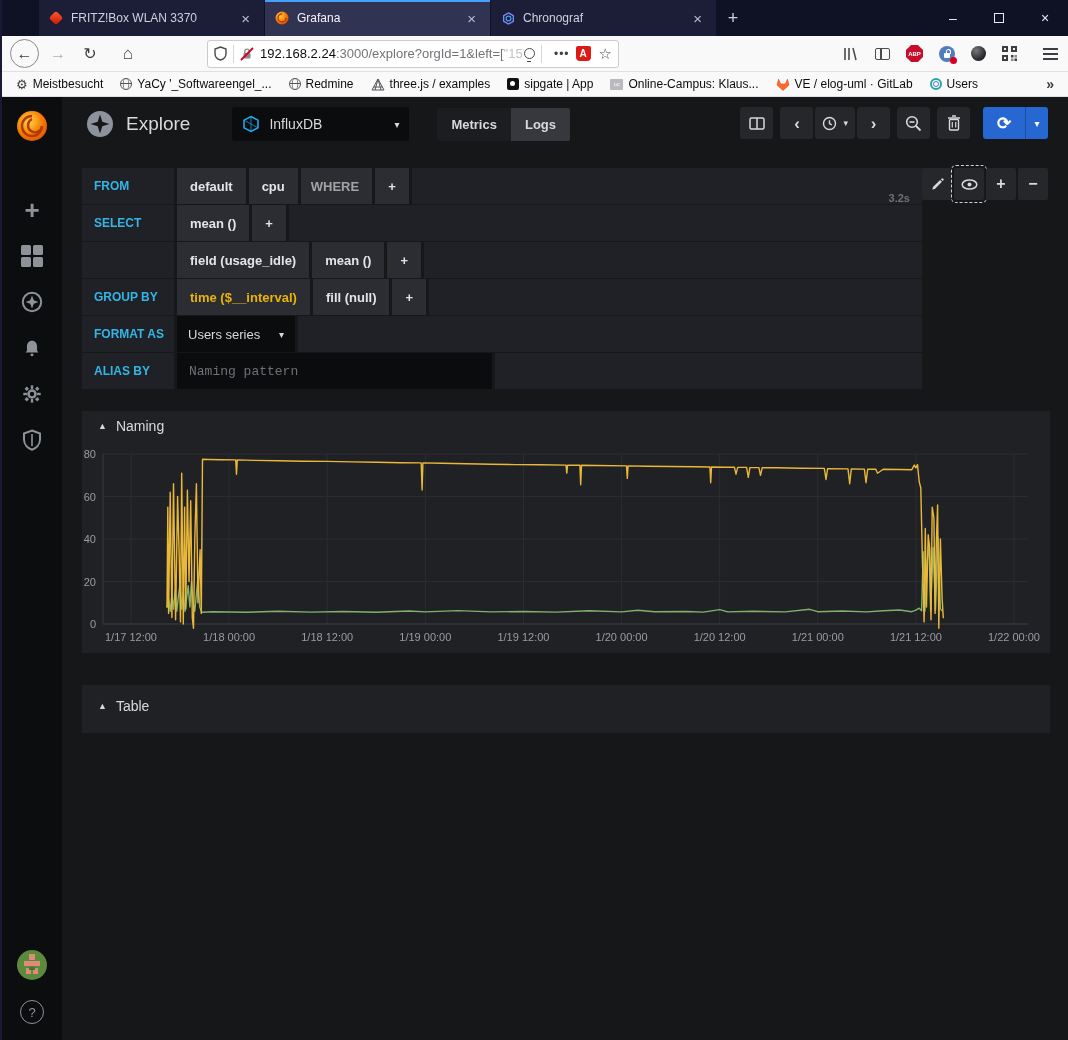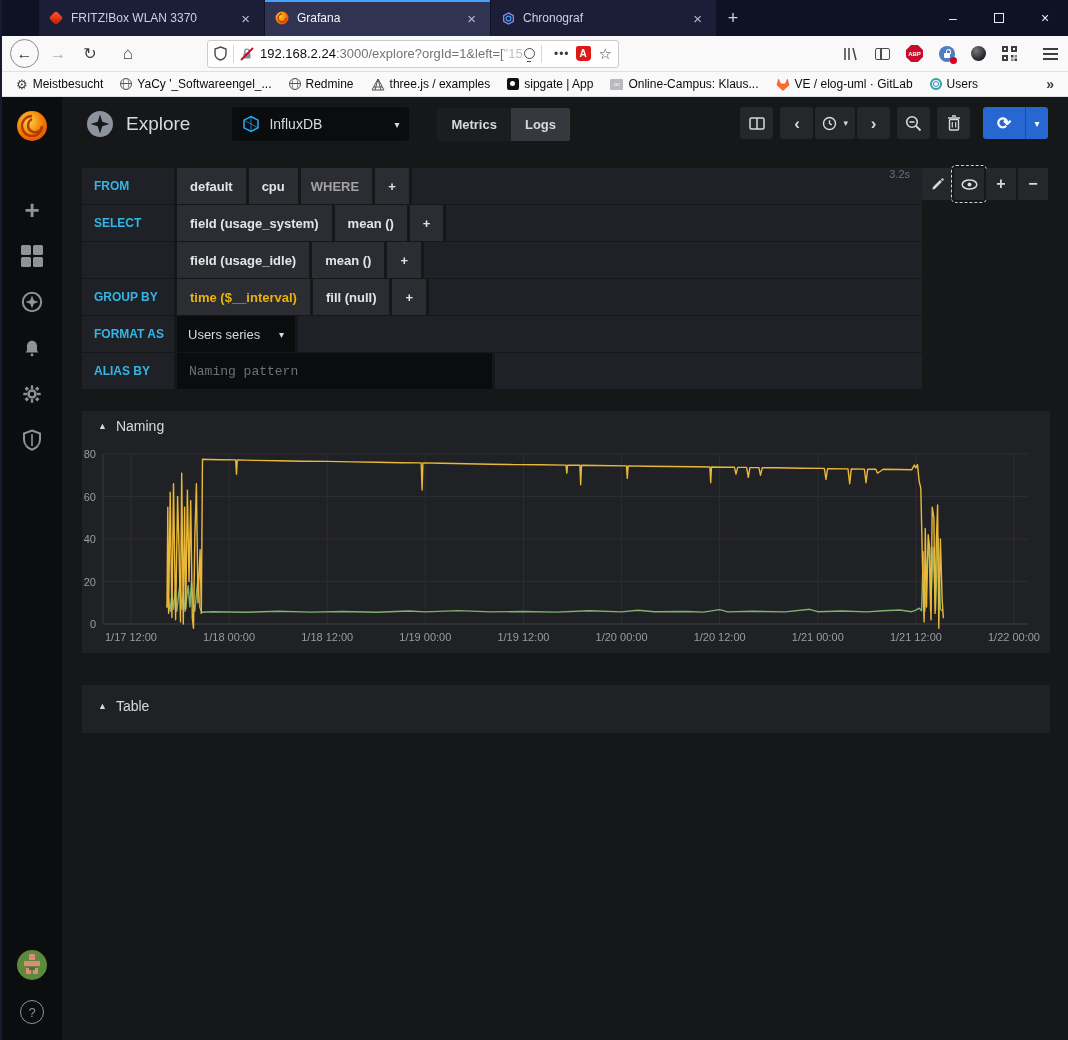--- a/index.html
+++ b/index.html
@@ -96,21 +96,21 @@
   .refresh-main { width:42px; height:32px; background:#2767d2; border-radius:3px 0 0 3px; display:flex; align-items:center; justify-content:center; color:#fff; font-size:17px; font-weight:bold; }
   .refresh-caret { width:23px; height:32px; background:#2767d2; border-left:1px solid rgba(0,0,0,.25); border-radius:0 3px 3px 0; display:flex; align-items:center; justify-content:center; color:#fff; font-size:10px; }
 
   
   .query-wrap { margin:17px 0 0 20px; width:840px; display:flex; flex-direction:column; gap:1px; }
   .qrow { height:36px; display:flex; gap:3px; }
   .qlabel { width:92px; background:#1f2126; display:flex; align-items:center; padding-left:12px; color:#33b5e5; font-size:12px; font-weight:bold; }
   .chip { background:#2b2d33; display:flex; align-items:center; padding:0 13px; font-size:13px; font-weight:bold; color:#e3e4e6; }
   .chip.blue { color:#a3a3a3;padding-left:10px; }
   .chip.teal { color:#eab308; }
-  .qfill { flex:1; background:#1f2126; display:flex; align-items:flex-start; justify-content:flex-end; padding-right:12px; }
+  .qfill { flex:1; background:#1f2126; display:flex; align-items:flex-end; justify-content:flex-end; padding-right:12px;font-weight:bold; }
   .duration { color:#6e7076; font-size:11px; }
   .fmt-select { width:118px; background:#0b0c0e; display:flex; align-items:center; justify-content:space-between; padding:0 11px; font-size:13px; color:#d8d9da; }
   .fmt-select .caret { font-size:10px; }
   .alias-input { width:315px; background:#0b0c0e; border:none; color:#d8d9da; font-size:13px; padding:0 12px; font-family:Liberation Mono, monospace; }
   .alias-input::placeholder { color:#6e7076; }
   .qbuttons { position:absolute; right:20px; top:71px; display:flex; gap:2px; }
   .qbtn { width:30px; height:32px; background:#26272b; border-radius:2px; display:flex; align-items:center; justify-content:center; color:#d8d9da; font-size:16px; font-weight:bold; }
   .qbtn.focused { outline:1px dashed #cfd0d2; outline-offset:2px; }
 
   
@@ -430,21 +430,20 @@
         <div class="chip">default</div>
         <div class="chip">cpu</div>
         <div class="chip blue">WHERE</div>
         <div class="chip">+</div>
         <div class="qfill">
             <span class="duration">3.2s</span>
           </div>
       </div>
       <div class="qrow">
         <div class="qlabel">SELECT</div>
-        <div class="chip">field (usage_system)</div>
         <div class="chip">mean ()</div>
         <div class="chip">+</div>
         <div class="qfill"></div>
       </div>
       <div class="qrow">
         <div class="qlabel"></div>
         <div class="chip">field (usage_idle)</div>
         <div class="chip">mean ()</div>
         <div class="chip">+</div>
         <div class="qfill"></div>

